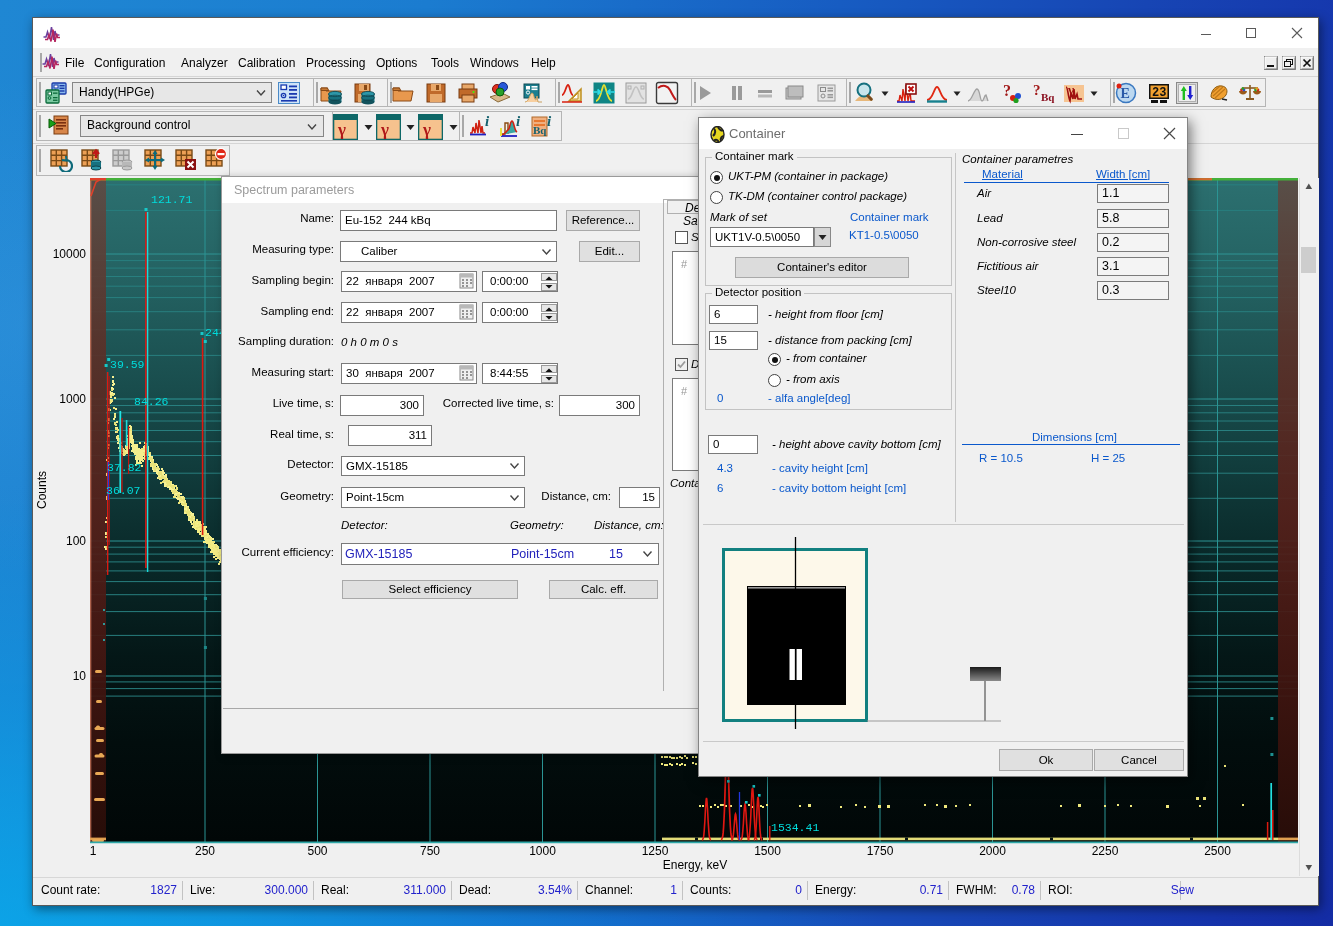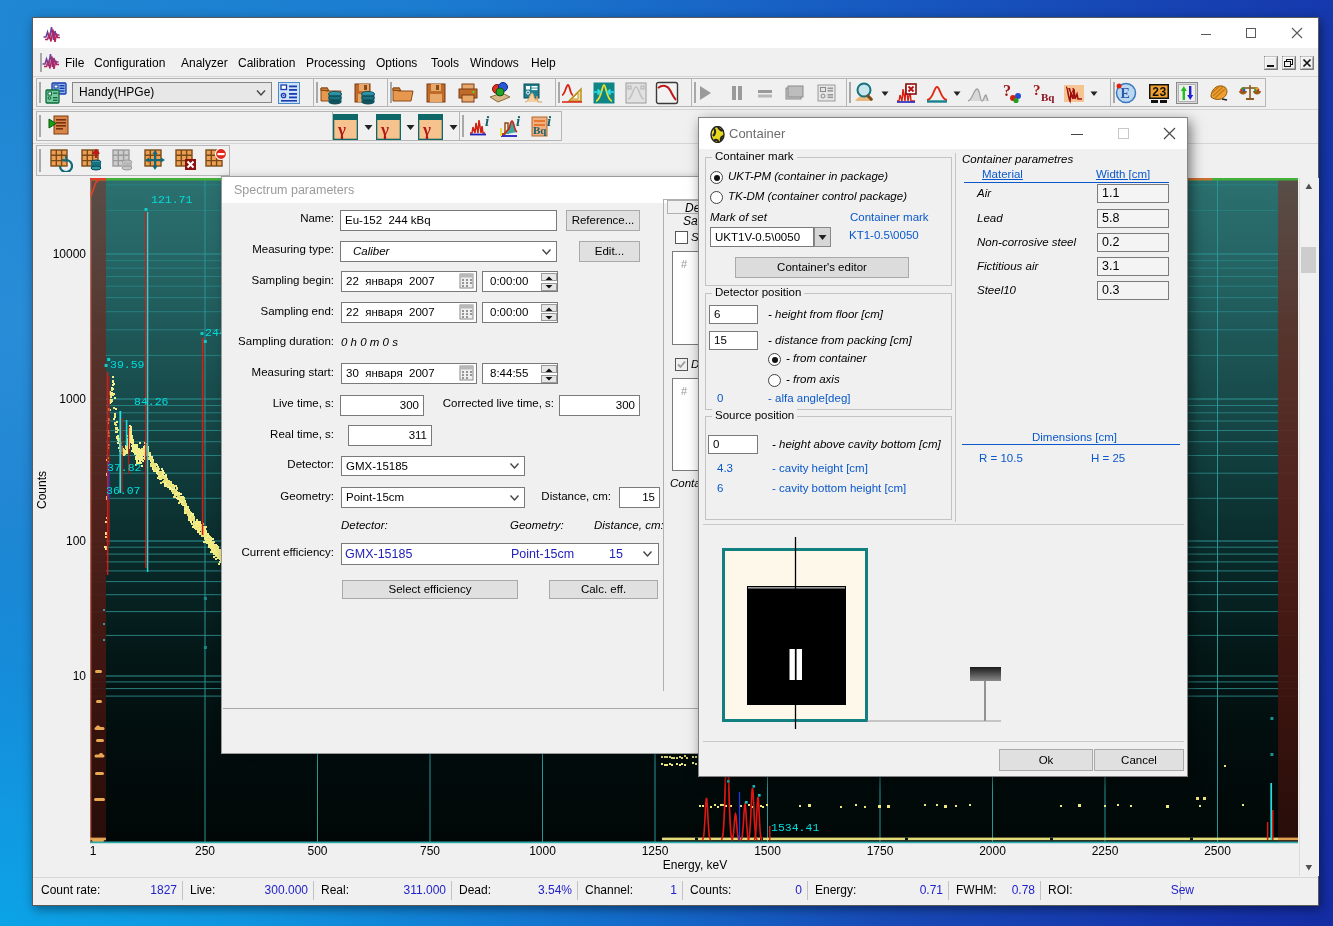--- a/index.html
+++ b/index.html
@@ -338,20 +338,26 @@
 <div class="grip" style="left:302px;top:97px;height:22px"></div>
 <div class="grip" style="left:429px;top:97px;height:22px"></div>
 <svg class="ic" style="left:14px;top:95px" width="24" height="24" viewBox="0 0 24 24">
       <rect x="7" y="3" width="14" height="18" fill="#d8864a" stroke="#7a3c10"></rect>
       <rect x="9" y="6" width="10" height="1.6" fill="#7a3010"></rect>
       <rect x="9" y="9" width="10" height="1.6" fill="#7a3010"></rect>
       <rect x="9" y="12" width="10" height="1.6" fill="#7a3010"></rect>
       <rect x="9" y="15" width="7" height="1.6" fill="#7a3010"></rect>
       <path d="M2 6 L9 10.5 2 15 Z" fill="#18a018" stroke="#0a5a0a"></path>
     </svg>
+<div class="combo" style="left:47px;top:97px;width:244px;height:22px">
+      <span class="ct">Background control</span>
+      <svg class="ic" style="right:6px;top:7px" width="10" height="8">
+        <path d="M1 1.5 L5 6 9 1.5" fill="none" stroke="#444" stroke-width="1.4"></path>
+      </svg>
+    </div>
 <svg class="ic" style="left:300px;top:96px" width="25" height="26" viewBox="0 0 25 26">
       <rect x="0.5" y="0.5" width="24" height="25" fill="#f6c28e" stroke="#0e6868" stroke-width="1.6"></rect>
       <rect x="1" y="1" width="23" height="5" fill="#0e6868"></rect>
       <text x="5" y="21" font-family="Liberation Serif" font-size="17" font-weight="bold" fill="#b01818">γ</text>
     </svg>
 <svg class="ic" style="left:343px;top:96px" width="25" height="26" viewBox="0 0 25 26">
       <rect x="0.5" y="0.5" width="24" height="25" fill="#f6c28e" stroke="#0e6868" stroke-width="1.6"></rect>
       <rect x="1" y="1" width="23" height="5" fill="#0e6868"></rect>
       <text x="5" y="21" font-family="Liberation Serif" font-size="17" font-weight="bold" fill="#b01818">γ</text>
     </svg>
@@ -626,21 +632,21 @@
       <div class="st-val" style="left:1026px;width:135px;text-align:right">Sew</div>
     </div>
 </div>
 <div class="dlg" id="specdlg" style="left:221px;top:176px;width:880px;height:578px;box-shadow:2px 2px 8px rgba(0,0,0,0.3)">
 <div class="dtitle" style="height:26px"></div>
     <div class="abs" style="left:12px;top:6px;font-size:12.5px;color:#9b9b9b">Spectrum parameters</div>
 <div class="rlab" style="left:-108px;top:35px;width:220px">Name:</div>
 <div class="inp" style="left:118px;top:33px;width:217px;height:21px;line-height:19px;text-align:left;padding-left:4px;">Eu-152  244 kBq</div>
 <div class="btn" style="left:344px;top:33px;width:74px;height:21px;line-height:19px">Reference...</div>
 <div class="rlab" style="left:-108px;top:66px;width:220px">Measuring type:</div>
-<div class="inp" style="left:118px;top:64px;width:217px;height:21px;line-height:19px;text-align:left;padding-left:12px;font-style:italic;">Caliber</div>
+<div class="inp" style="left:118px;top:64px;width:217px;height:21px;line-height:19px;text-align:left;padding-left:20px;">Caliber</div>
 <svg class="ic" style="left:319px;top:71px" width="11" height="8" viewBox="0 0 11 8">
       <path d="M1.5 1.5 L5.5 6 9.5 1.5" fill="none" stroke="#444" stroke-width="1.4"></path>
     </svg>
 <div class="btn" style="left:357px;top:64px;width:61px;height:21px;line-height:19px">Edit...</div>
 <div class="rlab" style="left:-108px;top:97px;width:220px">Sampling begin:</div>
 <div class="inp" style="left:119px;top:94px;width:136px;height:21px;line-height:19px;text-align:left;padding-left:4px;">22  января  2007</div>
 <svg class="ic" style="left:237px;top:96px" width="15" height="16" viewBox="0 0 15 16">
       <rect x="1" y="1" width="13" height="14" fill="#efefef" stroke="#8a8a8a"></rect>
       <rect x="1" y="1" width="13" height="3.5" fill="#b8b8b8"></rect>
       <path d="M3 7 h2 M7 7 h2 M11 7 h2 M3 10 h2 M7 10 h2 M11 10 h2 M3 13 h2 M7 13 h2" stroke="#777" stroke-width="1.4"></path>
@@ -769,23 +775,20 @@
 <div class="inp" style="left:10px;top:187px;width:49px;height:19px;line-height:17px;padding-left:4px">6</div>
 <div class="lbl" style="left:69px;top:190px">- height from floor [cm]</div>
 <div class="inp" style="left:10px;top:213px;width:49px;height:19px;line-height:17px;padding-left:4px">15</div>
 <div class="lbl" style="left:69px;top:216px">- distance from packing [cm]</div>
 <div class="radio sel" style="left:69px;top:235px"></div>
 <div class="lbl" style="left:87px;top:234px">- from container</div>
 <div class="radio" style="left:69px;top:256px"></div>
 <div class="lbl" style="left:87px;top:255px">- from axis</div>
 <div class="blu" style="left:18px;top:274px">0</div>
 <div class="blu" style="left:69px;top:274px">- alfa angle[deg]</div>
-<div class="grp" style="left:6px;top:298px;width:247px;height:104px">
-      <span>Source position</span>
-    </div>
 <div class="inp" style="left:9px;top:317px;width:50px;height:19px;line-height:17px;padding-left:4px">0</div>
 <div class="lbl" style="left:73px;top:320px">- height above cavity bottom [cm]</div>
 <div class="blu" style="left:18px;top:344px">4.3</div>
 <div class="blu" style="left:73px;top:344px">- cavity height [cm]</div>
 <div class="blu" style="left:18px;top:364px">6</div>
 <div class="blu" style="left:73px;top:364px">- cavity bottom height [cm]</div>
 <div class="abs" style="left:256px;top:35px;width:1px;height:369px;background:#c6c6c6"></div>
 <div class="lbl" style="left:263px;top:35px">Container parametres</div>
 <div class="blu" style="left:283px;top:50px;text-decoration:underline">Material</div>
 <div class="blu" style="left:397px;top:50px;text-decoration:underline">Width [cm]</div>

